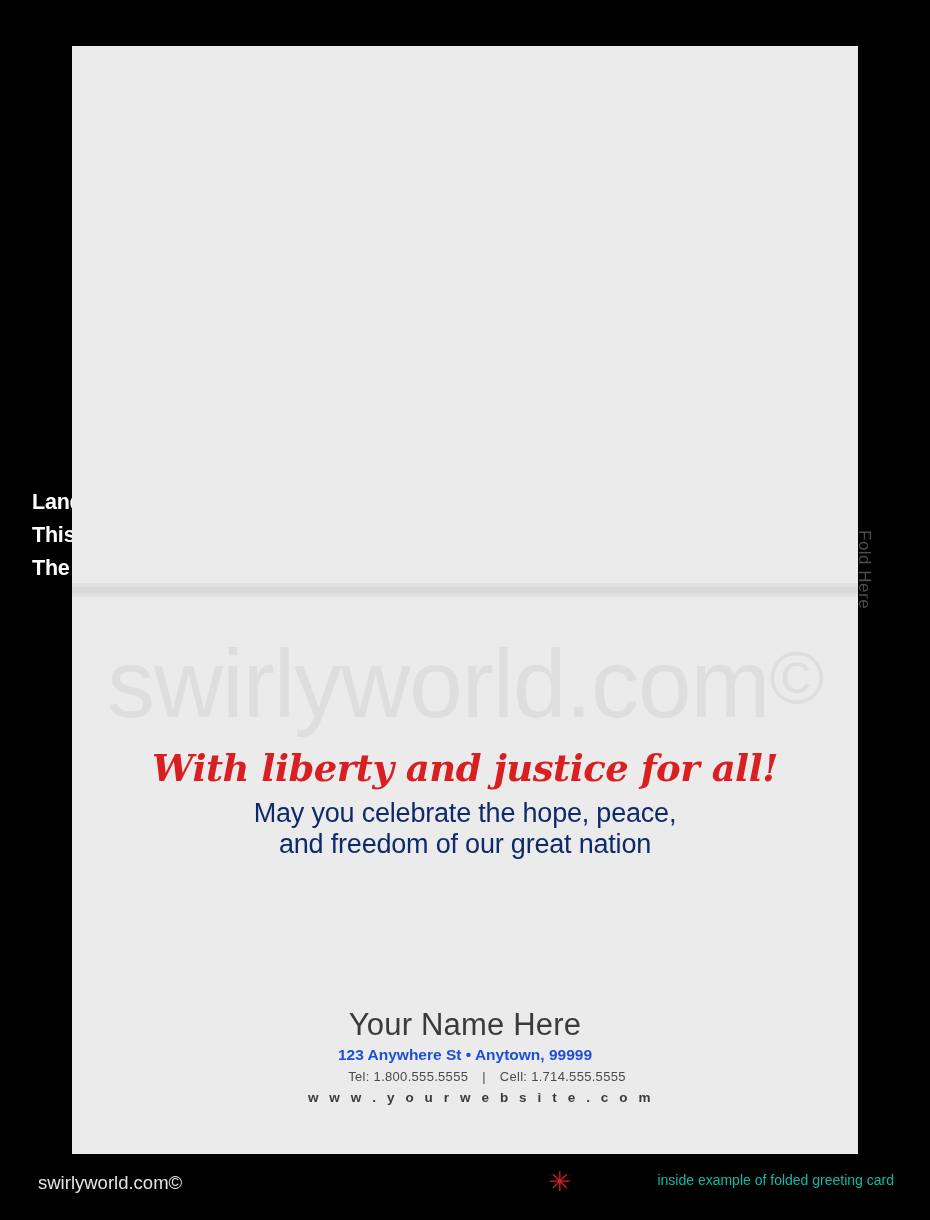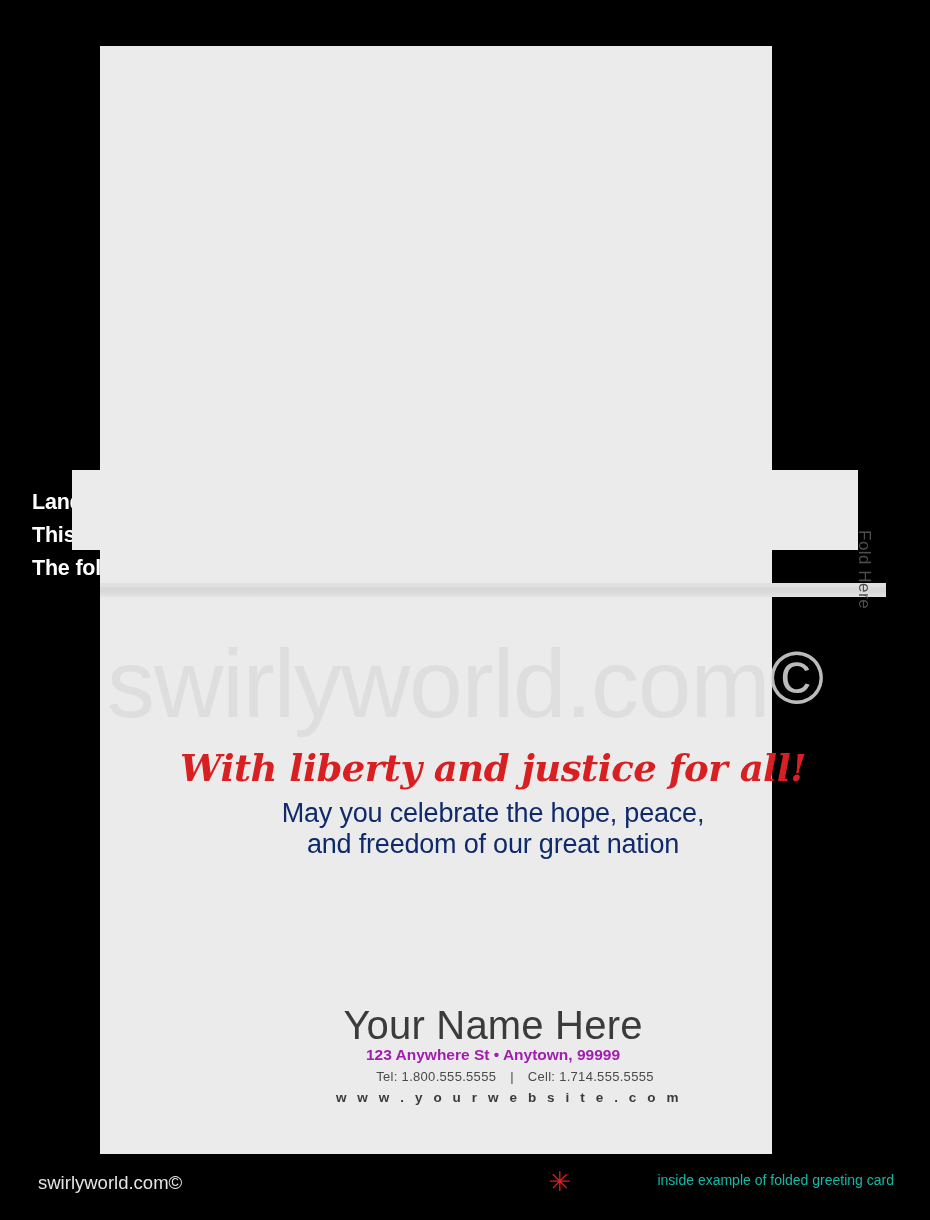--- a/index.html
+++ b/index.html
@@ -14,24 +14,23 @@
     position: relative;
     overflow: hidden;
     font-family: "Liberation Sans", sans-serif;
   }
 
   
   #card-page {
     position: absolute;
     left: 72px;
     top: 46px;
-    width: 672px;
+    width: 786px;
     height: 1108px;
     background: #ebebeb;
-    margin-left: 28px;
   }
 
   
   #card-top-half {
     position: absolute;
     left: 0;
     top: 0;
     width: 100%;
     height: 540px;
     background: #ebebeb;
@@ -160,29 +159,29 @@
   
   #signature {
     position: absolute;
     left: 0;
     top: 960px;
     width: 786px;
     text-align: center;
     color: #3a3a3a;
   }
   #sig-name {
-    font-size: 40px;
+    font-size: 31px;
     line-height: 38px;
     color: #3b3b3b;
     letter-spacing: 0.2px;
   }
   #sig-address {
     font-size: 15.5px;
     line-height: 22px;
-    color: #a21caf;
+    color: #1d4ed8;
     font-weight: 600;
   }
   #sig-phones {
     font-size: 13px;
     line-height: 21px;
     color: #4a4a4a;
     letter-spacing: 0.3px;
     padding-left: 44px;
   }
   #sig-phones .sep { padding: 0 10px; }

